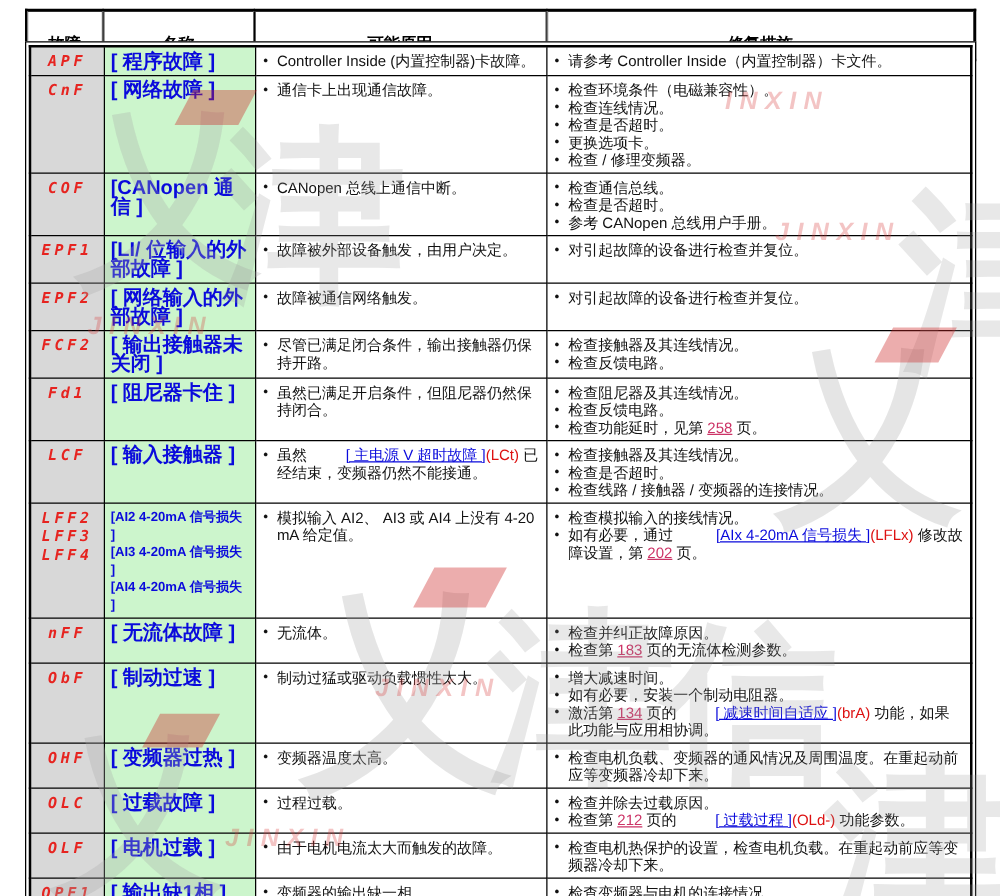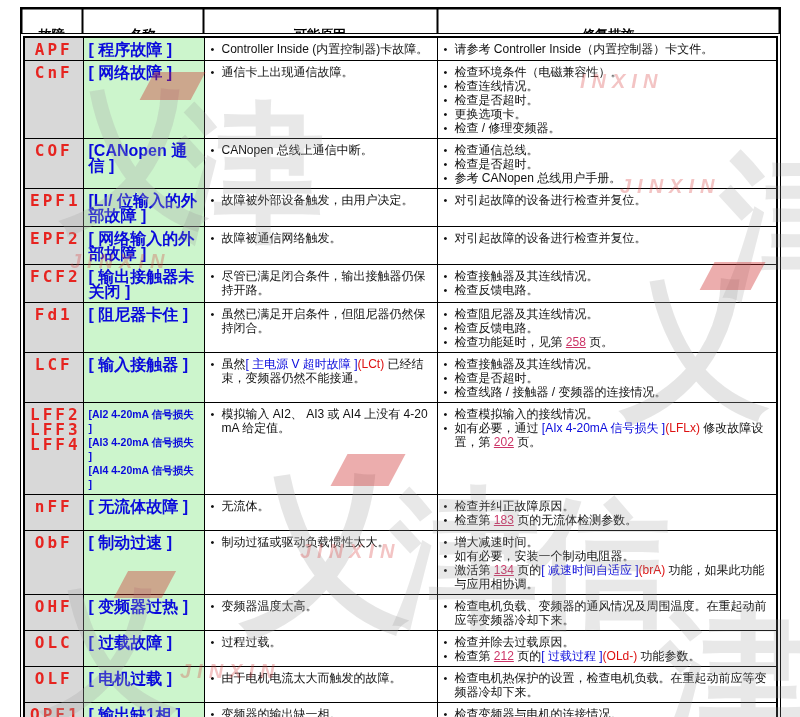--- a/index.html
+++ b/index.html
@@ -49,31 +49,31 @@
     border:1px solid var(--border);
     vertical-align:top;
     padding:4px 5px 3px 5px;
     line-height:14px;
   }
   td.cell-code{background:var(--col1-bg);text-align:center;}
   td.cell-name{background:var(--col2-bg);}
   .fault-code{
     color:var(--code-red);
     font-family:"DejaVu Sans Mono","Liberation Mono",monospace;
-    font-weight:bold;
-    font-size:16px;letter-spacing:3px;
+    font-style:italic;font-weight:bold;
+    font-size:12px;letter-spacing:3px;
     line-height:15px;white-space:nowrap;
   }
   .fault-name{
     color:var(--name-blue);font-weight:bold;font-size:16px;line-height:15px;
   }
   .fault-name.small{font-size:10.5px;line-height:14px;letter-spacing:0;}
   .line{position:relative;padding-left:12px;}
   .bullet{position:absolute;left:1px;top:0;font-size:11px;}
-  .ref{color:var(--ref-blue);cursor:pointer;}
+  .ref{color:var(--ref-blue);text-decoration:underline;cursor:pointer;margin-left:31px;}
   .page-link{color:var(--page-pink);text-decoration:underline;cursor:pointer;}
   .inline-red{color:var(--inline-red);}
 
   
   .watermark-layer{
     position:absolute;left:0;top:0;width:800px;height:717px;
     pointer-events:none;z-index:6;overflow:hidden;
   }
   .wm{position:absolute;font-weight:bold;white-space:nowrap;}
   .wm-hanzi{color:rgba(150,150,150,0.22);font-family:"DejaVu Sans",sans-serif;}

